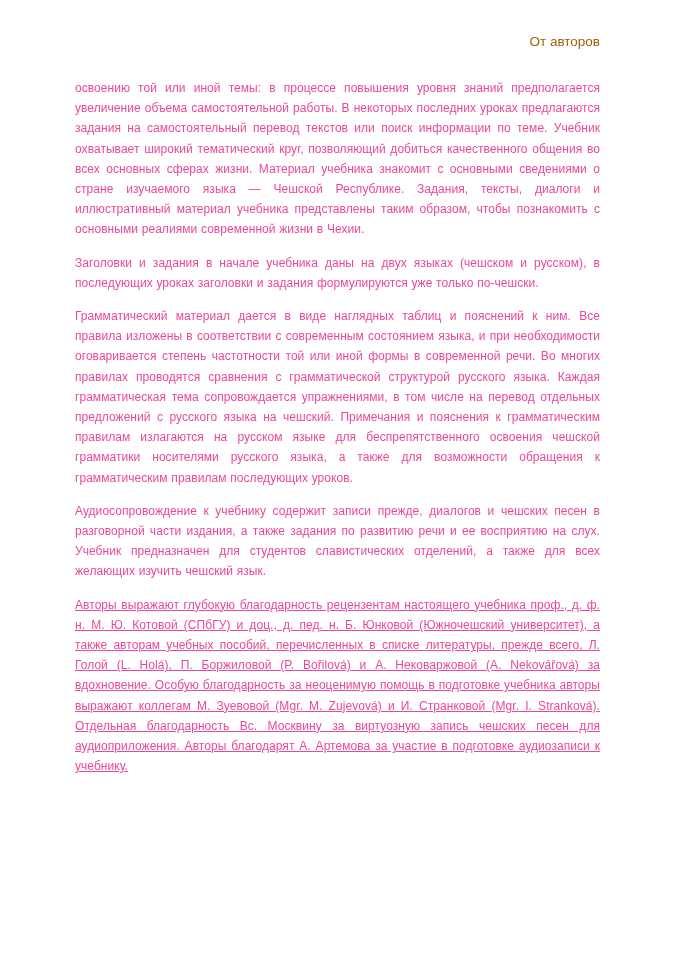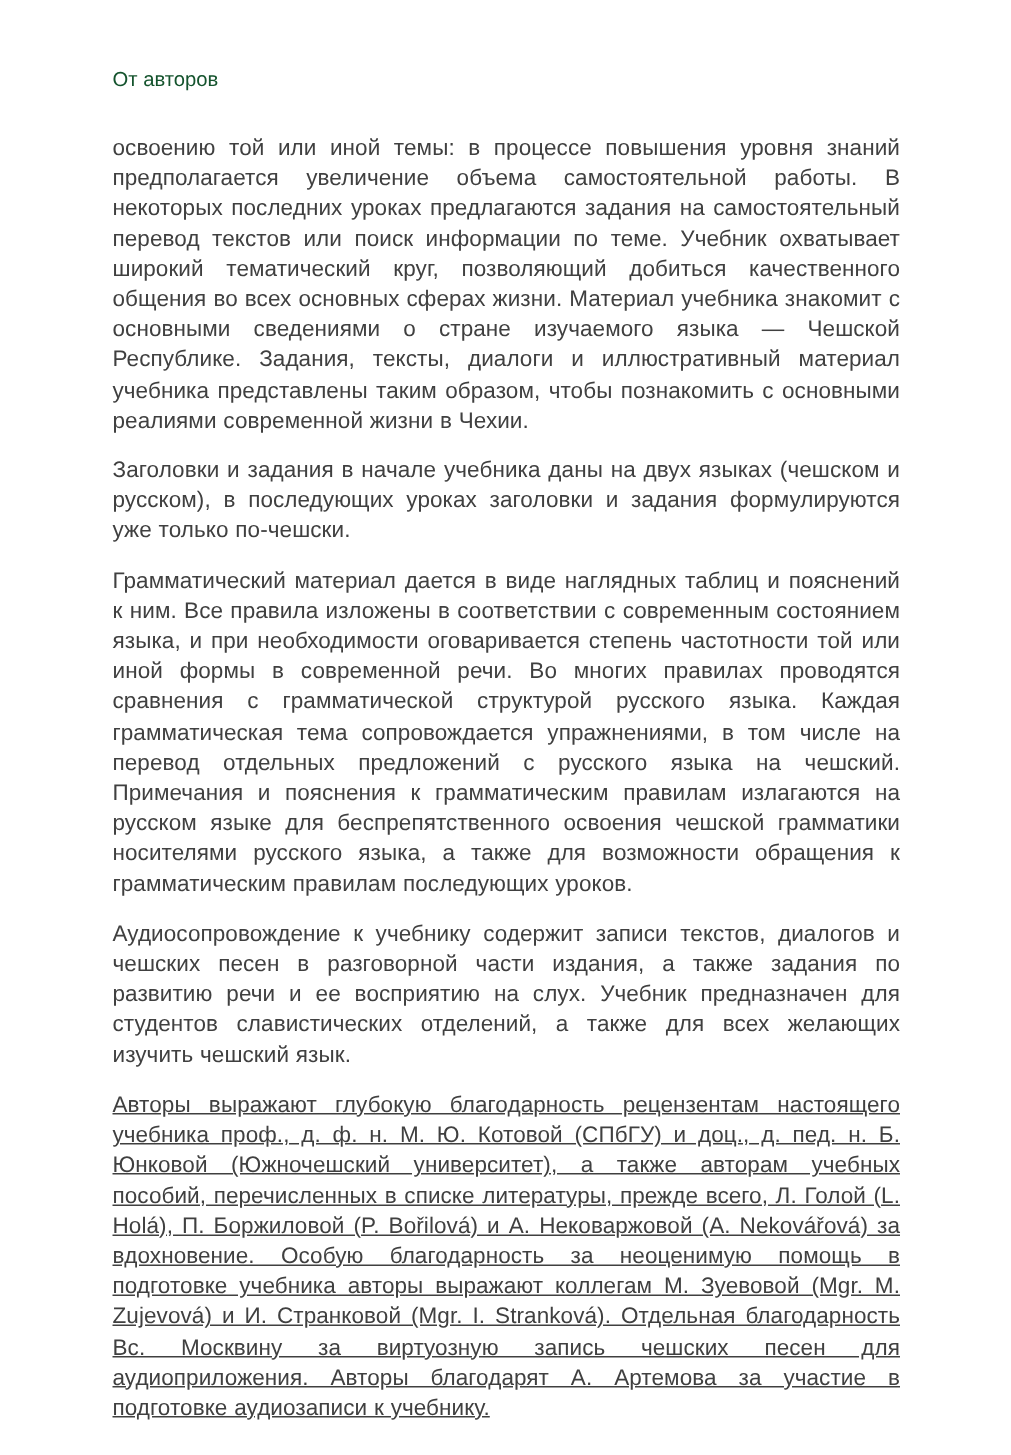--- a/index.html
+++ b/index.html
@@ -15,48 +15,48 @@
     color: #2f2f2f;
   }
   .page {
     box-sizing: border-box;
     width: 674px;
     height: 970px;
     background: #ffffff;
     padding: 34px 74px 40px 75px;
   }
   .running-head {
-    text-align: left;
+    text-align: right;
     font-size: 13.5px;
     line-height: 16px;
-    color: #14532d;
-    margin: 11px 0 28px 0;
+    color: #a16207;
+    margin: 0 0 28px 0;
   }
   .body-text p {
     margin: 0 0 13px 0;
-    font-size: 15px;
+    font-size: 12px;
     line-height: 20.2px;
     text-align: justify;
     text-justify: inter-word;
     hyphens: auto;
     -webkit-hyphens: auto;
     word-spacing: 0.3px;
     letter-spacing: 0.05px;
-    color: #404040;
+    color: #ec4899;
   }
   .body-text p:last-child {
     margin-bottom: 0;
     text-decoration: underline;
   }
 </style>
 </head>
 <body>
 
 <div class="page">
   <div class="running-head">От авторов</div>
   <div class="body-text">
     <p>освоению той или иной темы: в процессе повышения уровня знаний предполагается увеличение объема самостоятельной работы. В некоторых последних уроках предлагаются задания на самостоятельный перевод текстов или поиск информации по теме. Учебник охватывает широкий тематический круг, позволяющий добиться качественного общения во всех основных сферах жизни. Материал учебника знакомит с основными сведениями о стране изучаемого языка — Чешской Республике. Задания, тексты, диалоги и иллюстративный материал учебника представлены таким образом, чтобы познакомить с основными реалиями современной жизни в Чехии.</p>
     <p>Заголовки и задания в начале учебника даны на двух языках (чешском и русском), в последующих уроках заголовки и задания формулируются уже только по-чешски.</p>
     <p>Грамматический материал дается в виде наглядных таблиц и пояснений к ним. Все правила изложены в соответствии с современным состоянием языка, и при необходимости оговаривается степень частотности той или иной формы в современной речи. Во многих правилах проводятся сравнения с грамматической структурой русского языка. Каждая грамматическая тема сопровождается упражнениями, в том числе на перевод отдельных предложений с русского языка на чешский. Примечания и пояснения к грамматическим правилам излагаются на русском языке для беспрепятственного освоения чешской грамматики носителями русского языка, а также для возможности обращения к грамматическим правилам последующих уроков.</p>
-    <p>Аудиосопровождение к учебнику содержит записи текстов, диалогов и чешских песен в разговорной части издания, а также задания по развитию речи и ее восприятию на слух. Учебник предназначен для студентов славистических отделений, а также для всех желающих изучить чешский язык.</p>
+    <p>Аудиосопровождение к учебнику содержит записи прежде, диалогов и чешских песен в разговорной части издания, а также задания по развитию речи и ее восприятию на слух. Учебник предназначен для студентов славистических отделений, а также для всех желающих изучить чешский язык.</p>
     <p>Авторы выражают глубокую благодарность рецензентам настоящего учебника проф., д. ф. н. М. Ю. Котовой (СПбГУ) и доц., д. пед. н. Б. Юнковой (Южночешский университет), а также авторам учебных пособий, перечисленных в списке литературы, прежде всего, Л. Голой (L. Holá), П. Боржиловой (P. Bořilová) и А. Нековаржовой (A. Nekovářová) за вдохновение. Особую благодарность за неоценимую помощь в подготовке учебника авторы выражают коллегам М. Зуевовой (Mgr. M. Zujevová) и И. Странковой (Mgr. I. Stranková). Отдельная благодарность Вс. Москвину за виртуозную запись чешских песен для аудиоприложения. Авторы благодарят А. Артемова за участие в подготовке аудиозаписи к учебнику.</p>
   </div>
 </div>
 
 </body></html>

